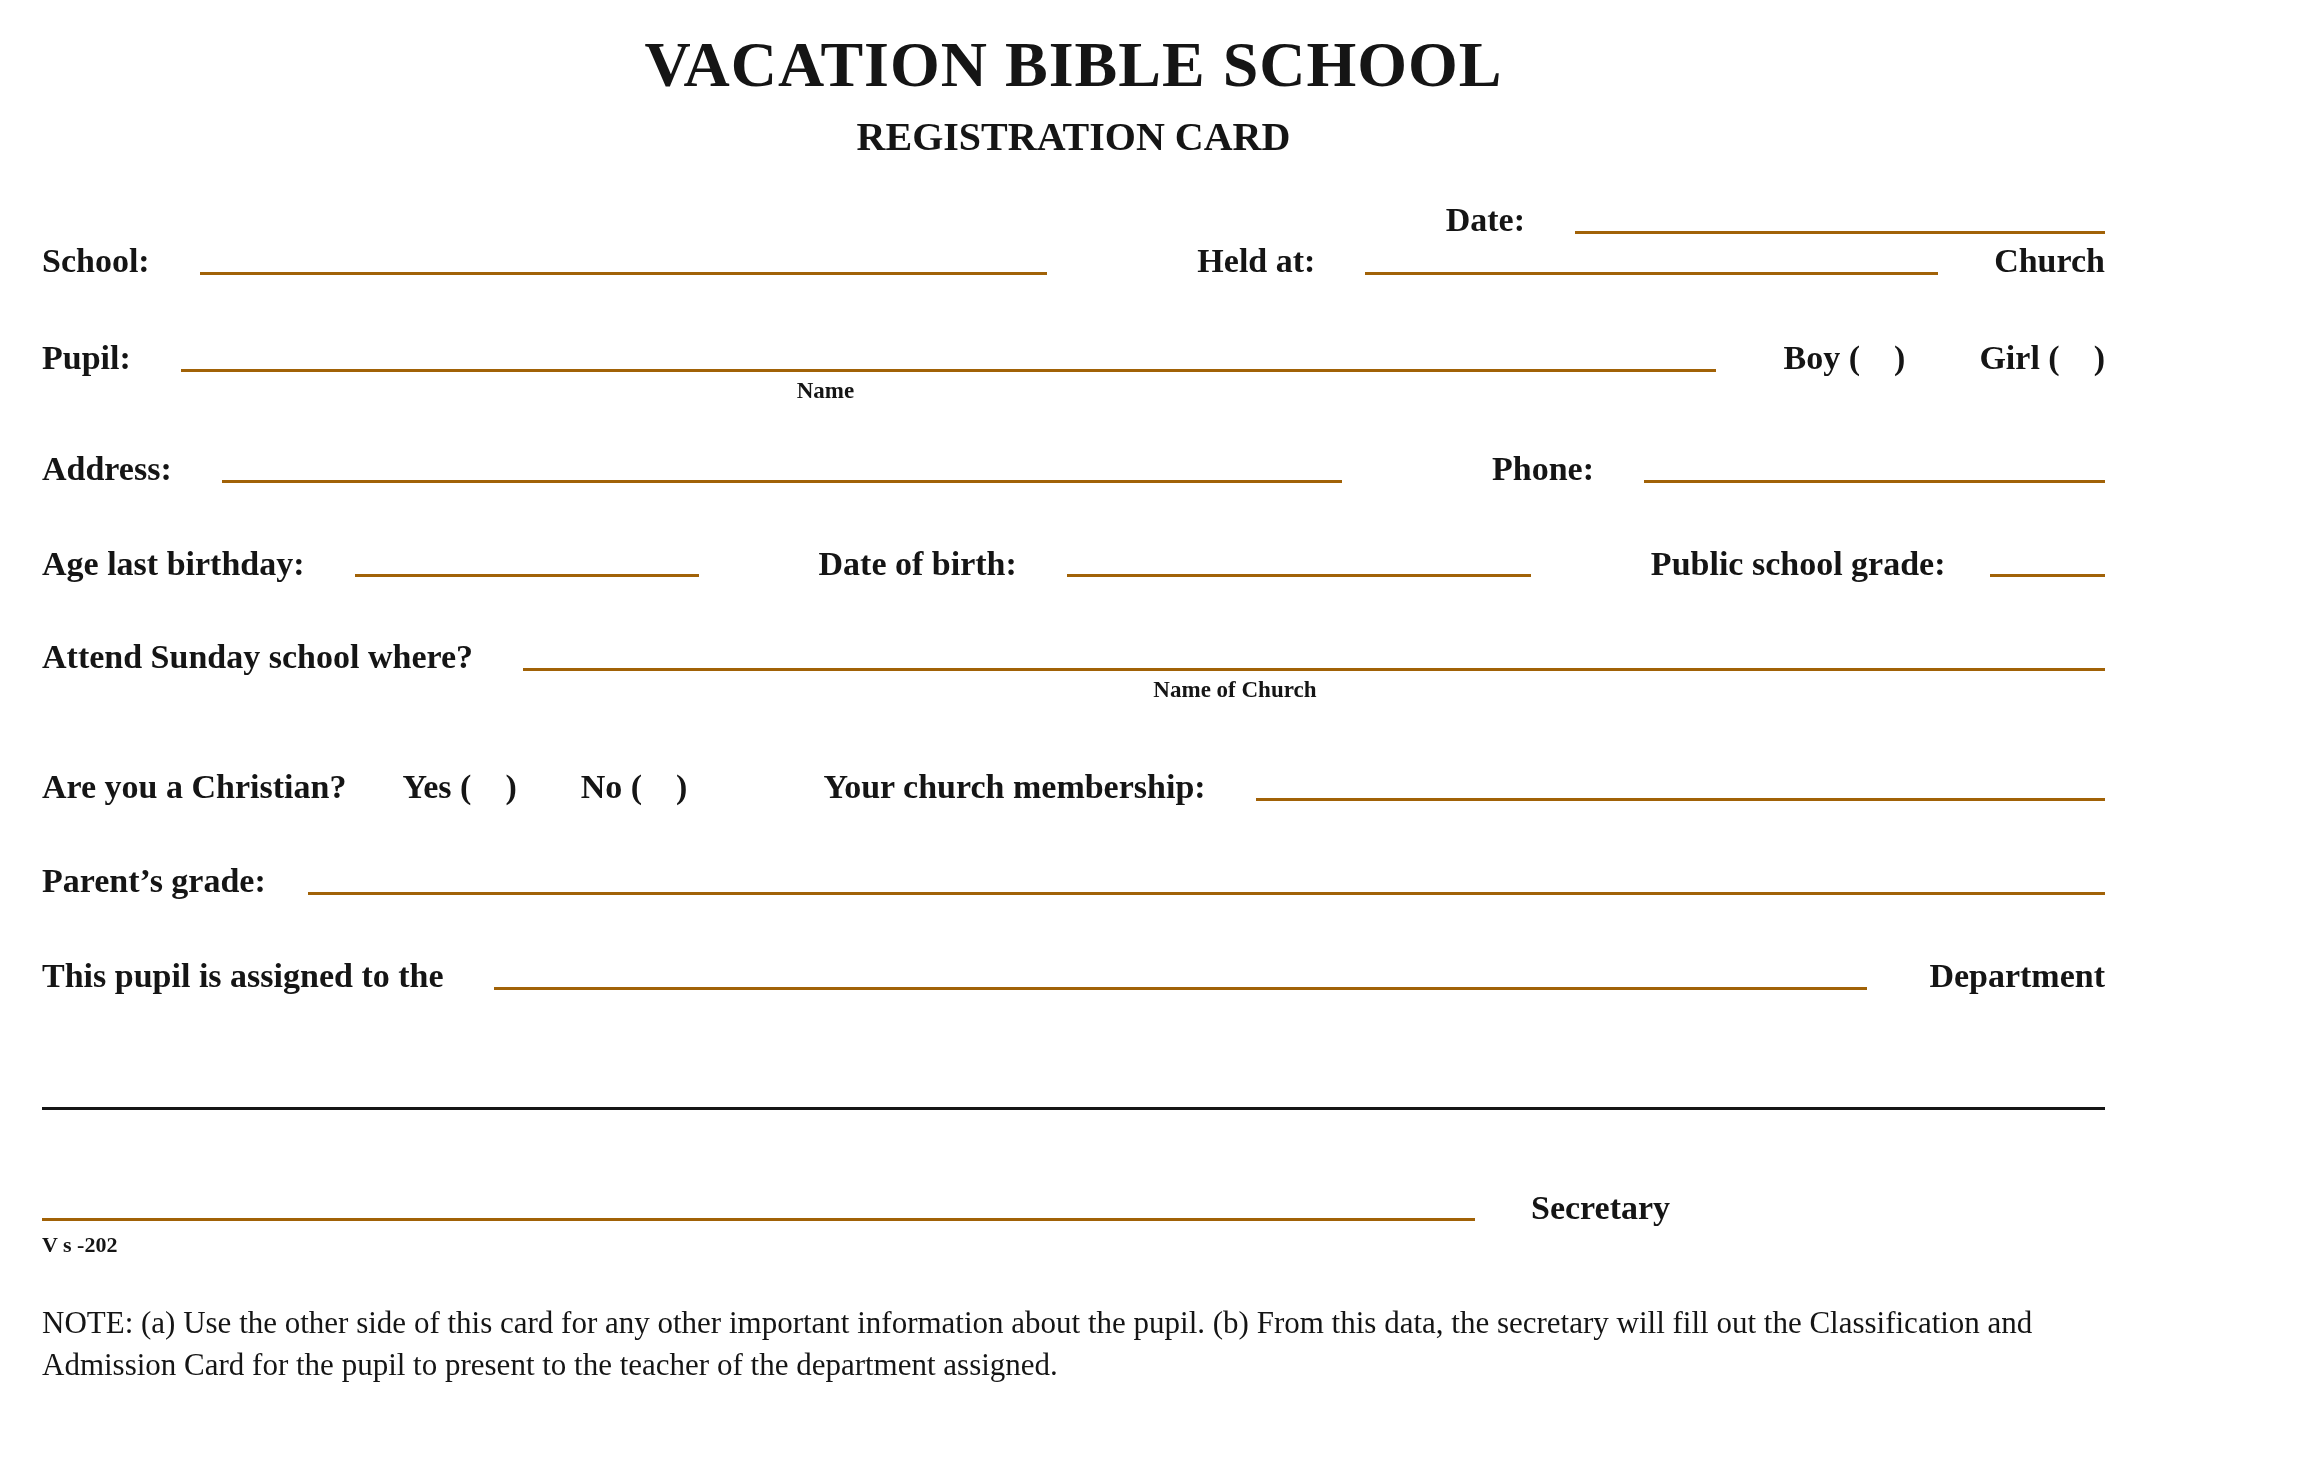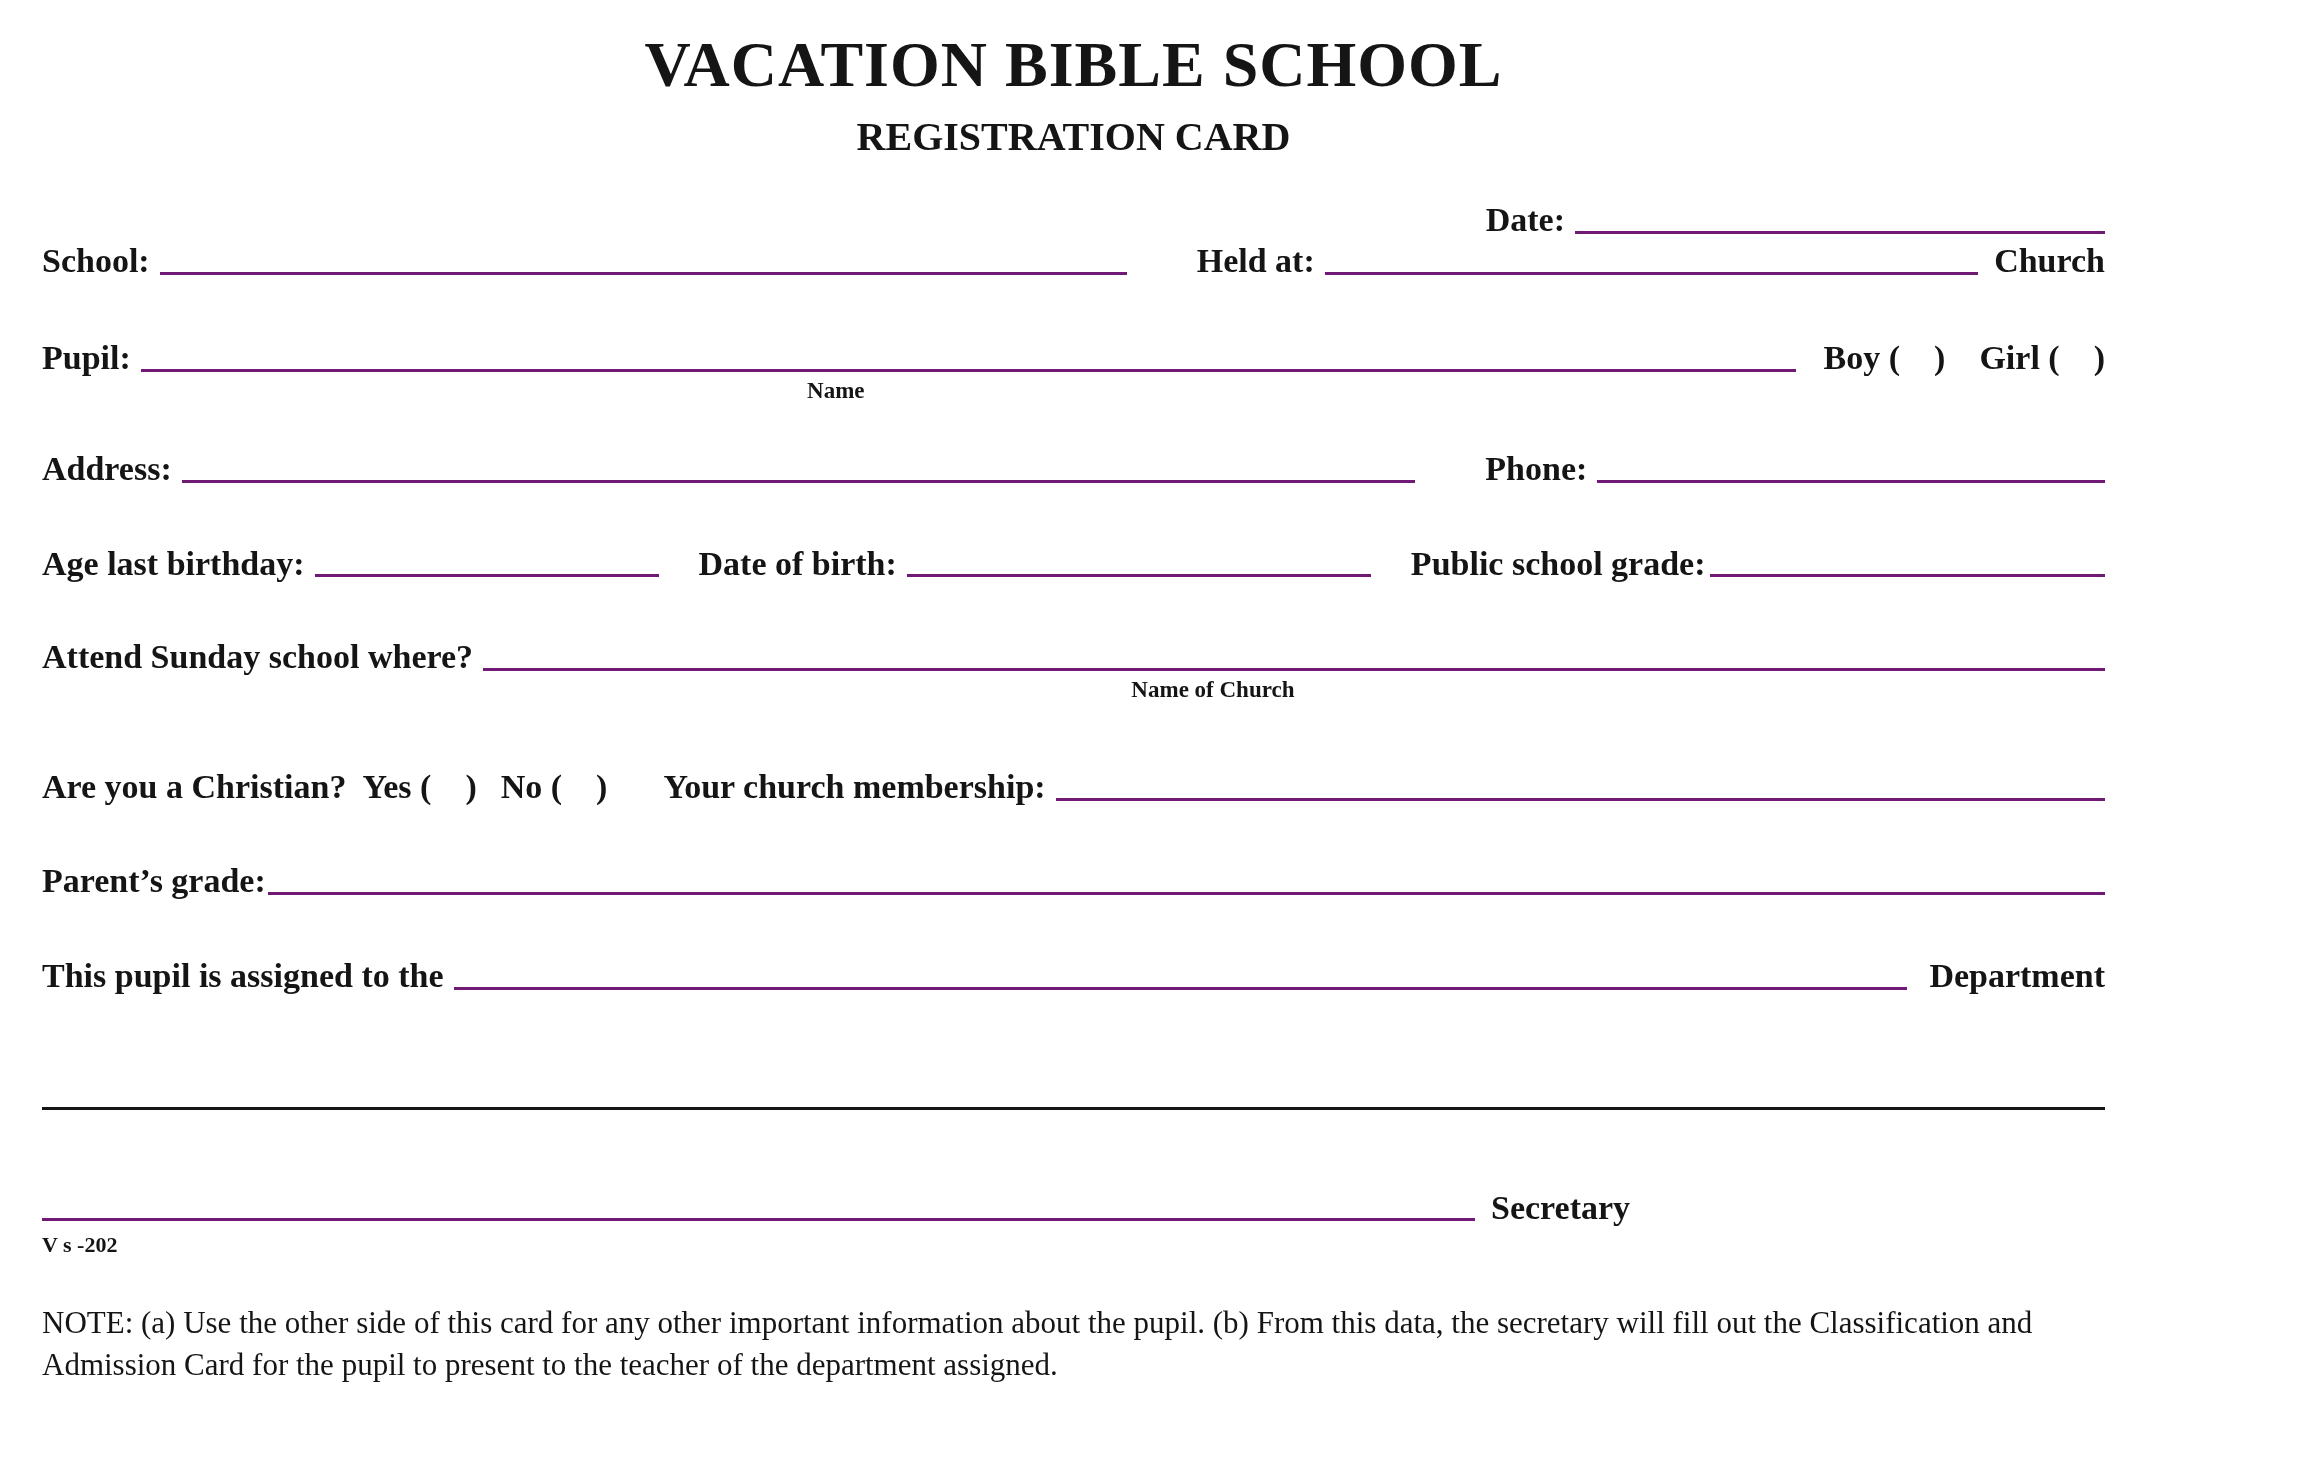--- a/index.html
+++ b/index.html
@@ -34,25 +34,26 @@
     line-height: 1.15;
     margin: 14px 0 0 0;
   }
   .row {
     display: flex;
     align-items: flex-end;
     font-weight: bold;
     font-size: 34px;
     line-height: 1.2;
     white-space: nowrap;
+    gap: 40px;
   }
   .label { flex: 0 0 auto; }
   .line {
     height: 0;
-    border-bottom: 3px solid #701a75;
+    border-bottom: 3px solid #a16207;
     margin-bottom: 7px;
     margin-left: 10px;
     position: relative;
     text-align: right;
   }
   .grow1 { flex-grow: 1; }
   .caption {
     position: absolute;
     top: 10px;
     transform: translateX(-50%);

